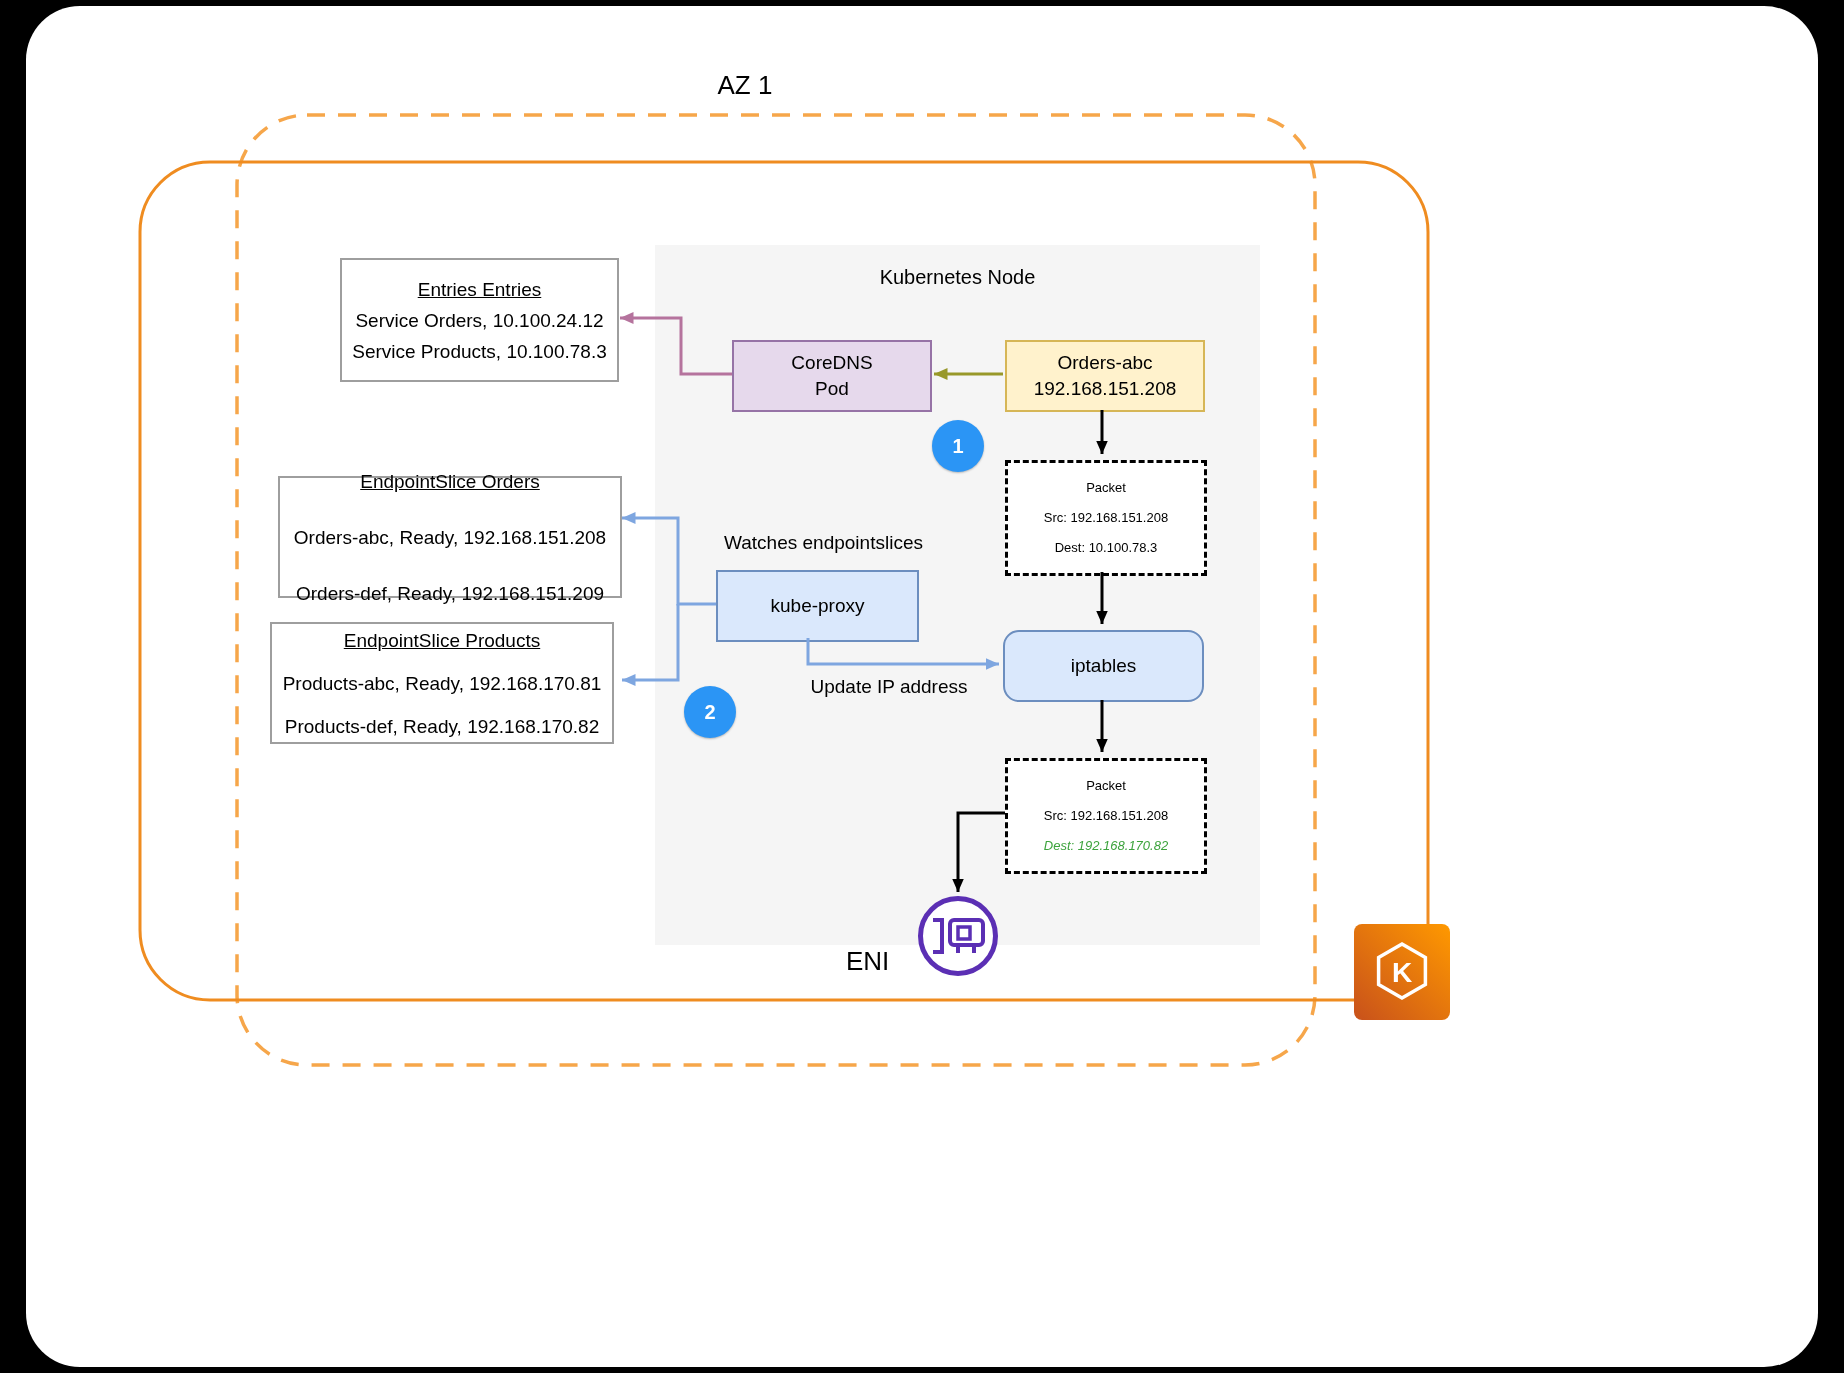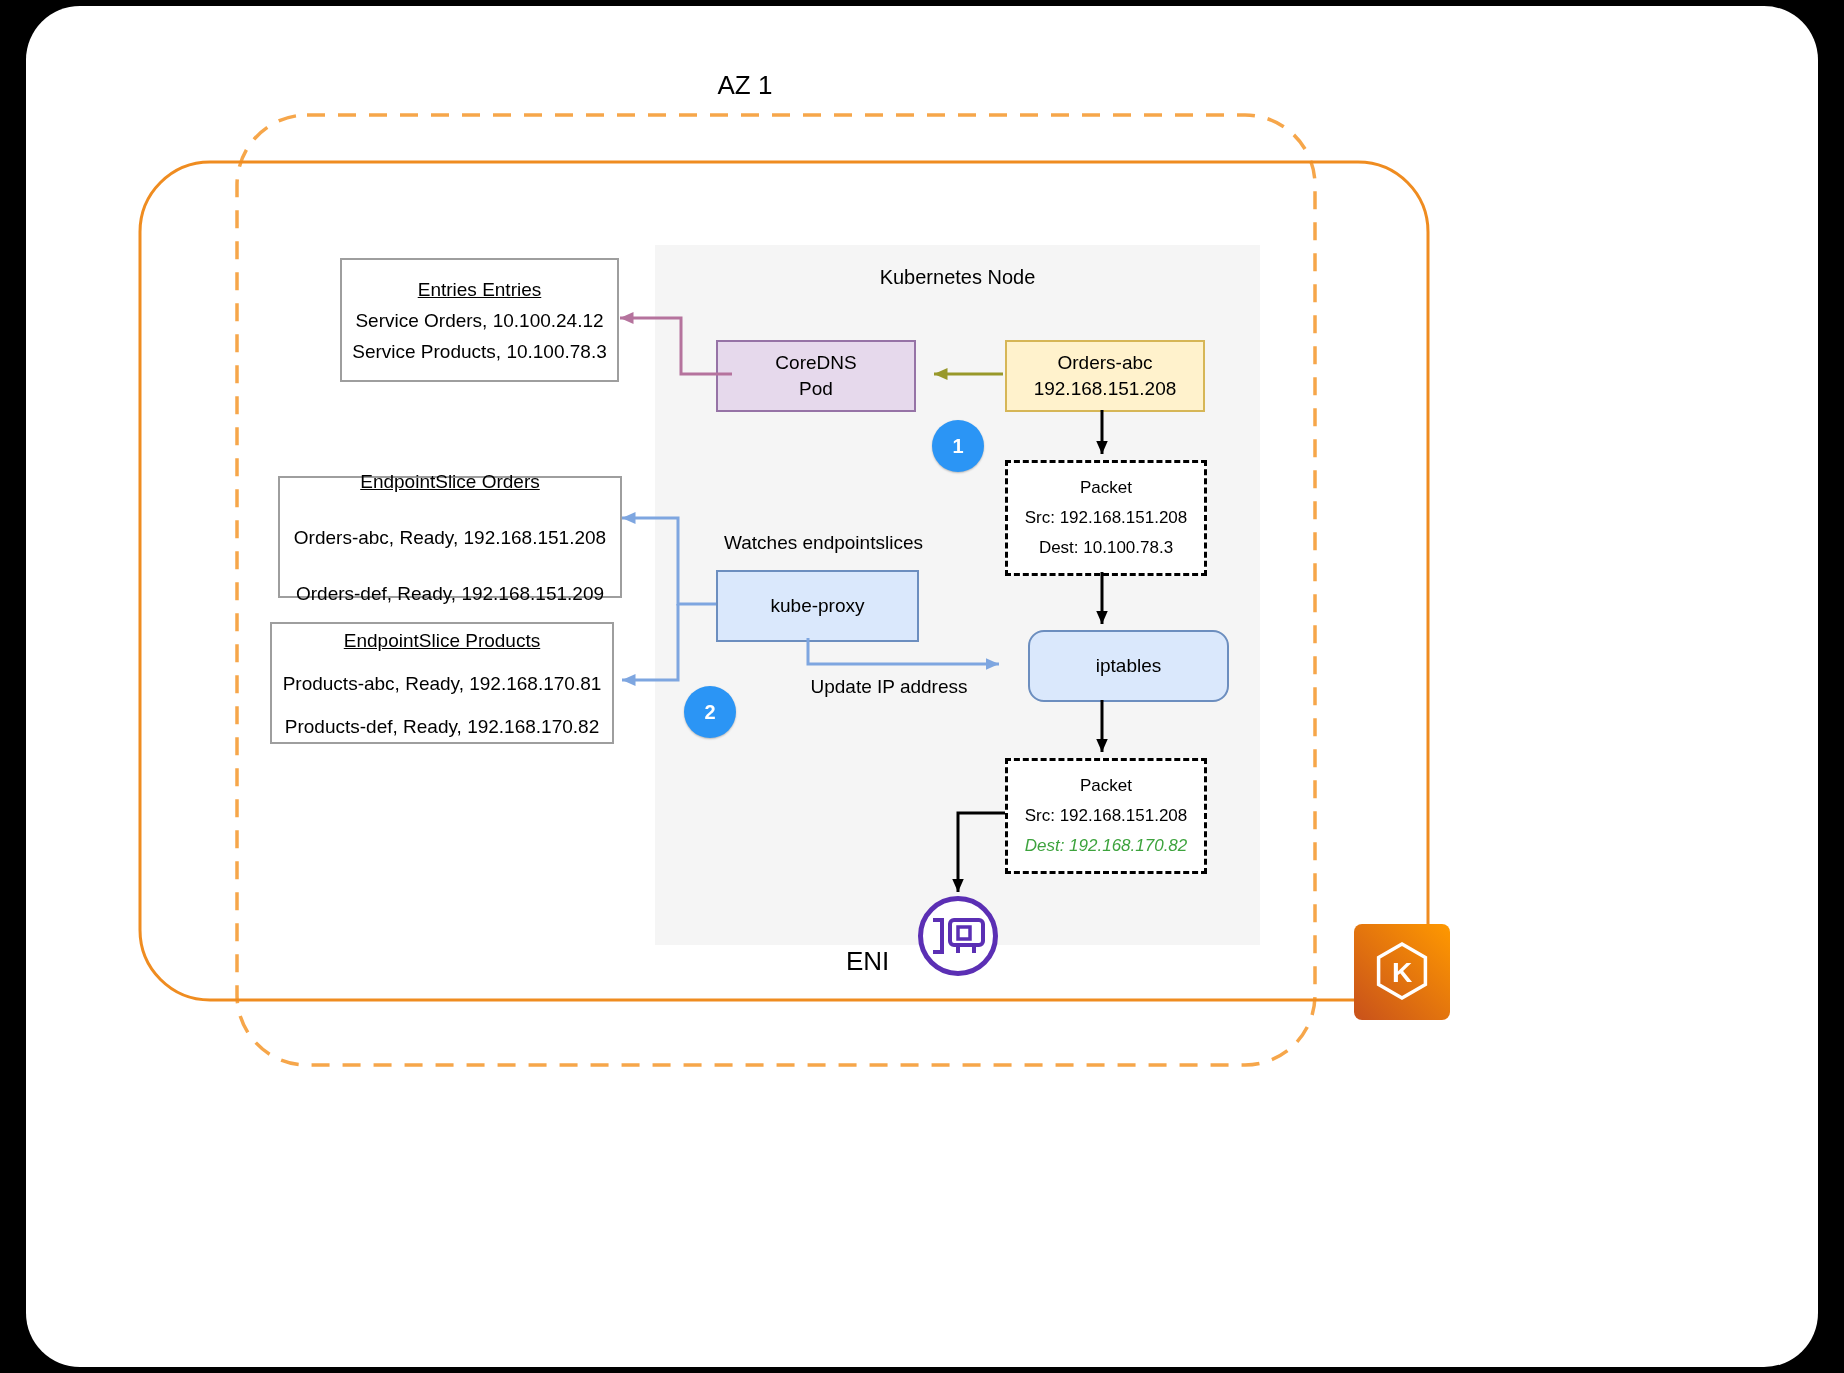--- a/index.html
+++ b/index.html
@@ -20,21 +20,21 @@
 
   .pod{border:2px solid;display:flex;flex-direction:column;align-items:center;justify-content:center;
        font-size:19px;line-height:26px;white-space:nowrap;}
   .pod.purple{background:var(--purple-fill,#e6d9ec);border-color:var(--purple-border,#9673a6);}
   .pod.yellow{background:var(--yellow-fill,#fff2cc);border-color:var(--yellow-border,#d6b656);}
   .pod.blue{background:var(--blue-fill,#dae8fc);border-color:var(--blue-border,#6c8ebf);}
   .pod.rounded{border-radius:16px;}
 
   .packet{background:#fff;border:3px dashed #000;
           display:flex;flex-direction:column;align-items:center;justify-content:center;
-          font-size:17px;line-height:30px;white-space:nowrap;}
+          font-size:13px;line-height:30px;white-space:nowrap;}
   .green-dest{color:var(--green-dest,#3da33d);font-style:italic;}
 
   .step{width:52px;height:52px;border-radius:50%;background:var(--step-blue,#2b95f5);
         color:#fff;display:flex;align-items:center;justify-content:center;
         font-size:20px;font-weight:bold;box-shadow:0 1px 2px rgba(0,0,0,.25);}
   .ann{font-size:19px;text-align:center;white-space:nowrap;padding-left:36px;}
   .eni-label{font-size:26px;}
 
   .arr{fill:none;stroke-width:3;}
   .arr-black{stroke:#000;}
@@ -68,41 +68,41 @@
   <div>Orders-abc, Ready, 192.168.151.208</div>
   <div>Orders-def, Ready, 192.168.151.209</div>
 </div>
 
 <div class="abs info-box" style="left:270px;top:622px;width:340px;height:118px;gap:12px;">
   <div class="info-title">EndpointSlice Products</div>
   <div>Products-abc, Ready, 192.168.170.81</div>
   <div>Products-def, Ready, 192.168.170.82</div>
 </div>
 
-<div class="abs pod purple" style="left:716px;top:340px;width:196px;height:68px;">
+<div class="abs pod purple" style="left:732px;top:340px;width:196px;height:68px;">
   <div>CoreDNS</div>
   <div>Pod</div>
 </div>
 
 <div class="abs pod yellow" style="left:1005px;top:340px;width:196px;height:68px;">
   <div>Orders-abc</div>
   <div>192.168.151.208</div>
 </div>
 
 <div class="abs packet" style="left:1005px;top:460px;width:196px;height:110px;">
   <div>Packet</div>
   <div>Src: 192.168.151.208</div>
   <div>Dest: 10.100.78.3</div>
 </div>
 
 <div class="abs pod blue" style="left:716px;top:570px;width:199px;height:68px;">
   <div>kube-proxy</div>
 </div>
 
-<div class="abs pod blue rounded" style="left:1003px;top:630px;width:197px;height:68px;margin-left:25px;">
+<div class="abs pod blue rounded" style="left:1003px;top:630px;width:197px;height:68px;">
   <div>iptables</div>
 </div>
 
 <div class="abs packet" style="left:1005px;top:758px;width:196px;height:110px;">
   <div>Packet</div>
   <div>Src: 192.168.151.208</div>
   <div class="green-dest">Dest: 192.168.170.82</div>
 </div>
 
 <div class="abs ann" style="left:680px;top:532px;width:215px;">Watches endpointslices</div>

